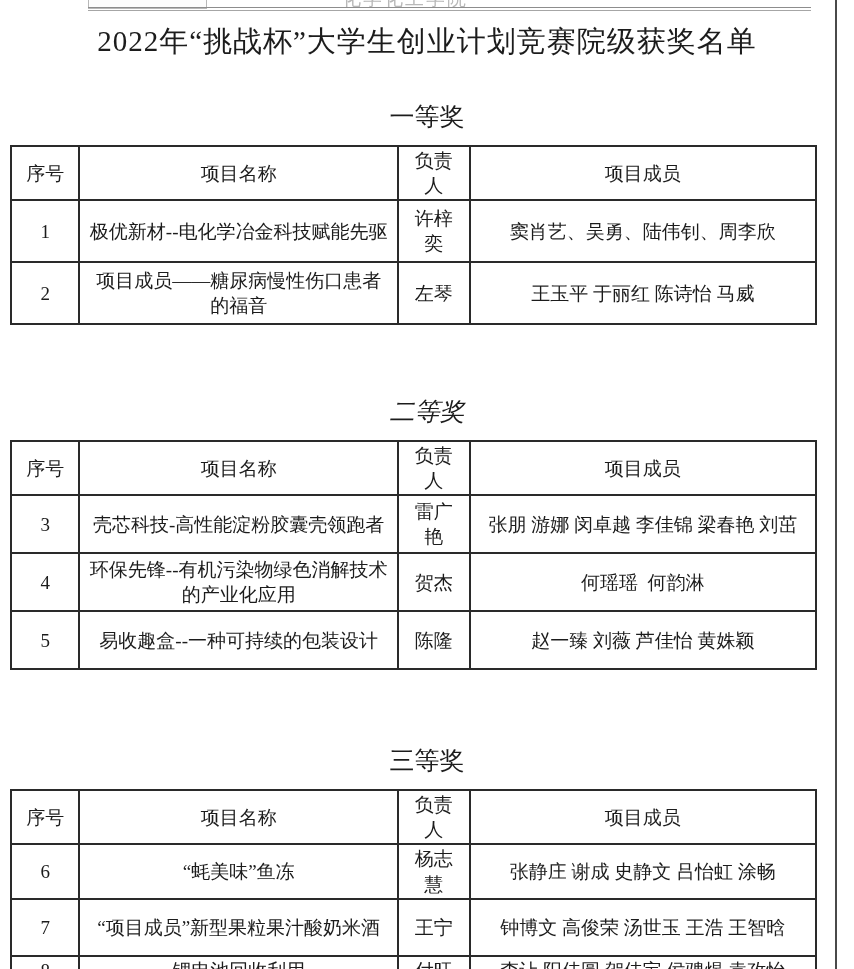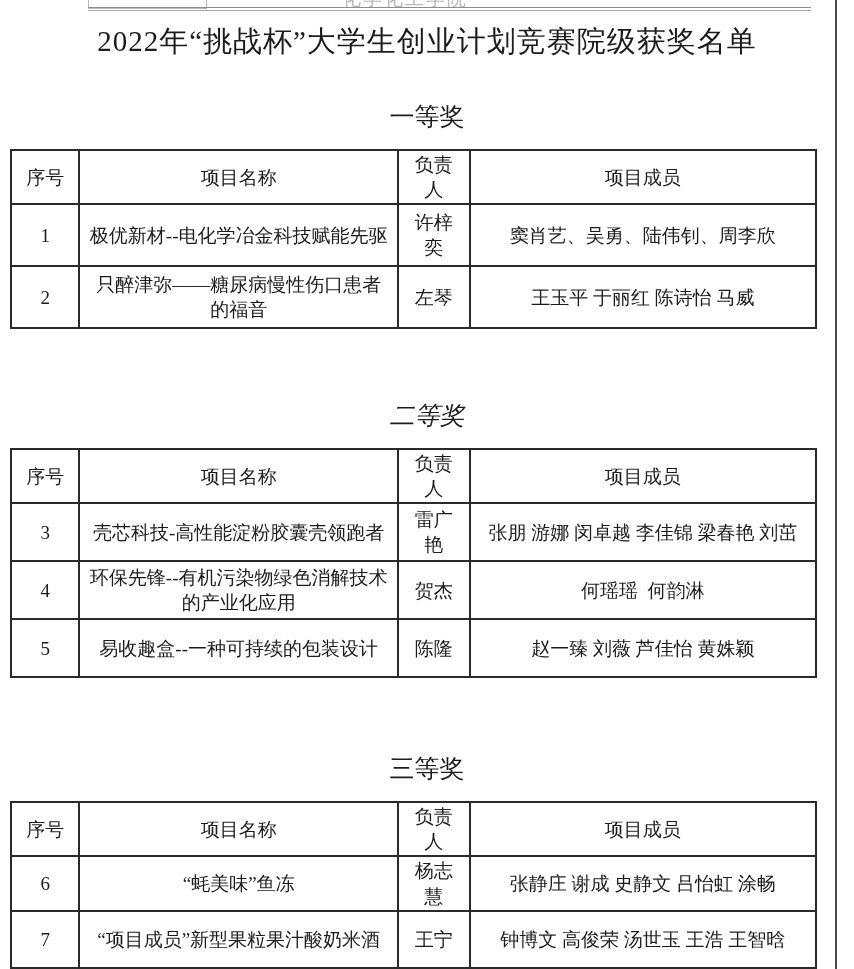--- a/index.html
+++ b/index.html
@@ -40,21 +40,21 @@
     margin: 22px 40px 0 40px;
     text-align: center;
     font-size: 29px; font-weight: normal;
     letter-spacing: 1px;
     white-space: nowrap;
   }
   .section-heading {
     text-align: center;
     font-size: 25px;
     font-weight: normal;
-    margin: 16px;
+    margin: 4px;
   }
   .sh-1 { margin-top: 38px; }
   .sh-2 { margin-top: 70px; font-style: italic; }
   .sh-3 { margin-top: 74px; font-family: Liberation Serif, serif; }
   table.award {
     border-collapse: collapse;
     table-layout: fixed;
     width: 807px;
     margin-left: 10px;
     margin-top: 12px;
@@ -108,21 +108,21 @@
     <th>项目成员</th>
   </tr>
   <tr class="r-tall">
     <td>1</td>
     <td>极优新材--电化学冶金科技赋能先驱</td>
     <td>许梓奕</td>
     <td>窦肖艺、吴勇、陆伟钊、周李欣</td>
   </tr>
   <tr class="r-tall">
     <td>2</td>
-    <td>只醉津弥——糖尿病慢性伤口患者的福音</td>
+    <td>项目成员——糖尿病慢性伤口患者的福音</td>
     <td>左琴</td>
     <td>王玉平 于丽红 陈诗怡 马威</td>
   </tr>
 </tbody>
   </table>
 
 <h2 class="section-heading sh-2">二等奖</h2>
 <table class="award">
   <colgroup>
     <col class="col-no">

